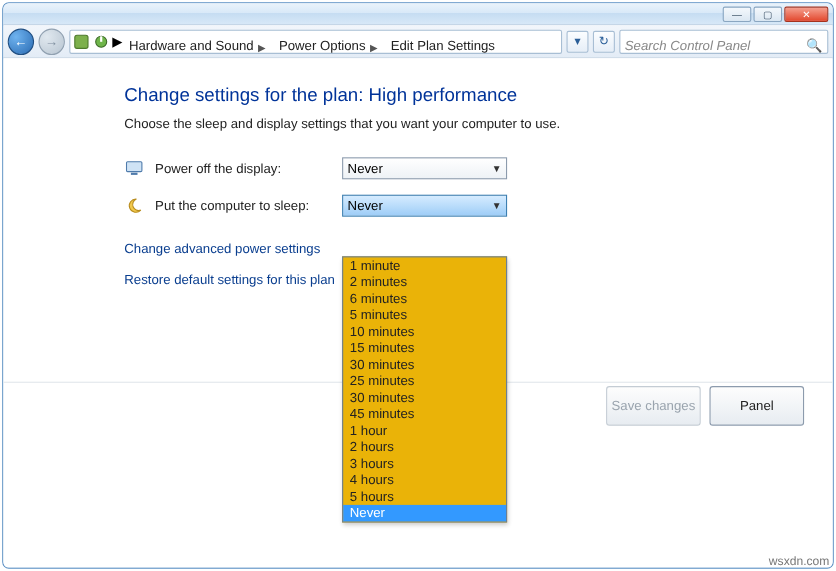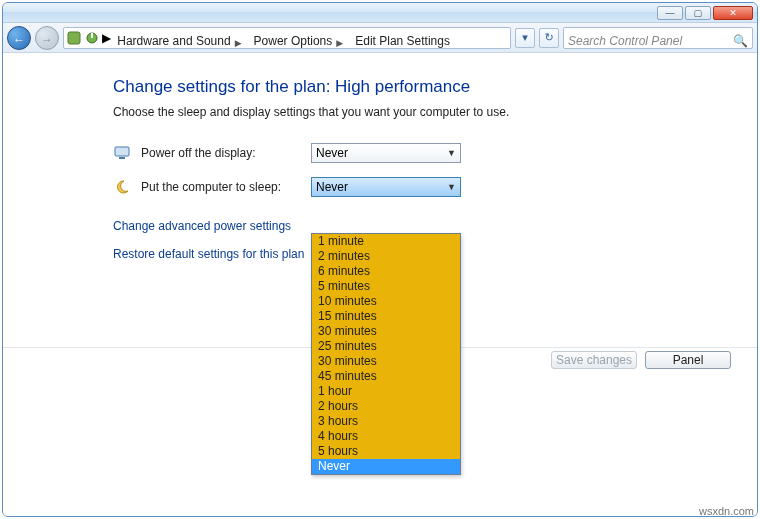--- a/index.html
+++ b/index.html
@@ -127,21 +127,21 @@
   .combo .arrow {
     margin-left: auto; font-size: 9px; color:#333;
   }
   .linkrow { margin-top: 6px; }
   .linkrow a { color: #0a3e8f; text-decoration: none; font-size: 12px;}
   .buttons {
     position: absolute; right: 26px; top: 298px;
     display: flex; gap: 8px;
   }
   .btn {
-    min-width: 86px; height: 18px;
+    min-width: 86px; height: 36px;
     border: 1px solid #8c9bad; border-radius: 3px;
     background: linear-gradient(to bottom,#fdfdfd,#e7ecf1);
     display:flex;align-items:center;justify-content:center;
     color:#222; font-size:12px; padding: 0 1px;
   }
   .btn.disabled { color:#9aa4ae; border-color:#c4ccd4;}
   .hr {
     position: absolute; left:0; right:0; top: 294px;
     border-top:1px solid #e1e6eb;
   }

